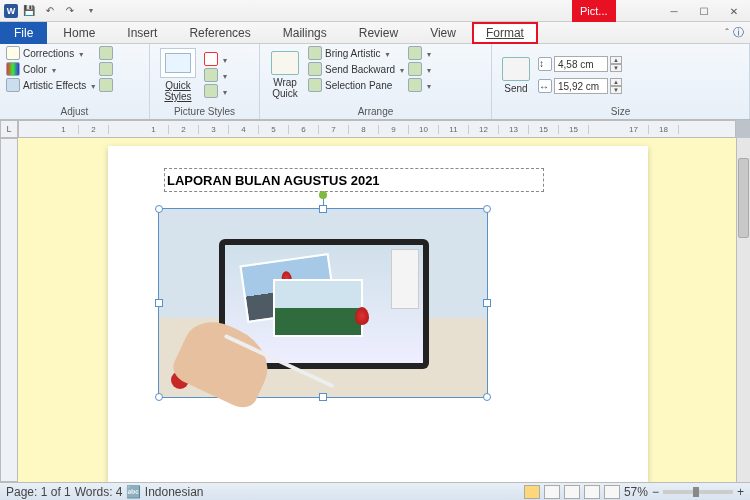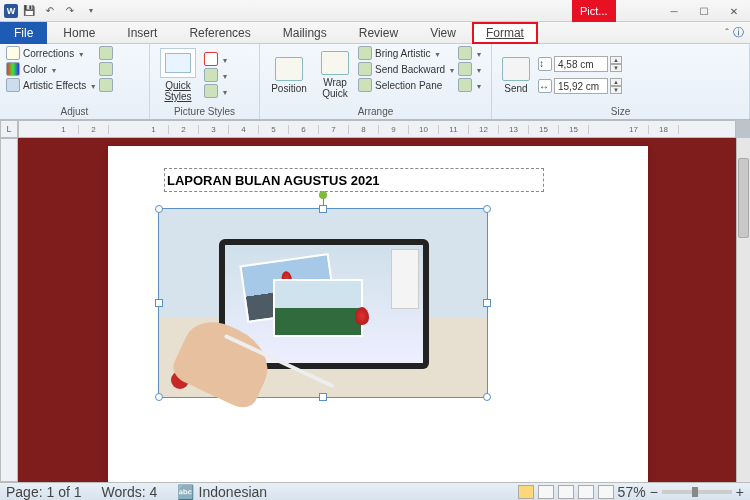--- a/index.html
+++ b/index.html
@@ -41,21 +41,21 @@
 .spin-input { width: 54px; height: 16px; border: 1px solid #aaa; background: #fff; font-size: 10px; padding: 0 3px; display: flex; align-items: center; }
 .spinners { display: flex; flex-direction: column; }
 .spin { width: 12px; height: 8px; font-size: 6px; display: flex; align-items: center; justify-content: center; color: #555; border: 1px solid #aaa; background: #f4f4f4; }
 
 
 .doc-shell { position: relative; height: 362px; background: #bcc3ca; }
 .corner { position: absolute; left: 0; top: 0; width: 18px; height: 18px; background: #eef2f6; border: 1px solid #bbb; font-size: 9px; display: flex; align-items: center; justify-content: center; color: #666; }
 .h-ruler { position: absolute; left: 18px; top: 0; right: 14px; height: 18px; background: #eef2f6; border: 1px solid #bbb; display: flex; align-items: center; font-size: 8px; color: #666; overflow: hidden; }
 .h-ruler .tick { flex: 0 0 auto; width: 30px; text-align: center; border-right: 1px solid #ccc; }
 .v-ruler { position: absolute; left: 0; top: 18px; width: 18px; bottom: 0; background: #eef2f6; border: 1px solid #bbb; }
-.doc-viewport { position: absolute; left: 18px; top: 18px; right: 14px; bottom: 0; overflow: hidden; background: #7f1d1d; text-align: right; }
+.doc-viewport { position: absolute; left: 18px; top: 18px; right: 14px; bottom: 0; overflow: hidden; background: #fef9c3; text-align: right; }
 .v-scroll { position: absolute; right: 0; top: 18px; width: 14px; bottom: 0; background: #e6e6e6; border-left: 1px solid #bbb; }
 .v-scroll .thumb { position: absolute; top: 20px; left: 1px; right: 1px; height: 80px; background: #c8c8c8; border: 1px solid #aaa; border-radius: 2px; }
 
 .page { position: absolute; left: 90px; top: 8px; width: 540px; height: 400px; background: #fff; box-shadow: 0 2px 6px rgba(0,0,0,.2); }
 .textbox { position: absolute; left: 56px; top: 22px; width: 380px; height: 24px; border: 1px dashed #888; display: flex; align-items: center; padding-left: 2px; }
 .textbox .text { font-size: 13px; font-weight: bold; font-family: Arial, sans-serif; }
 
 .img-frame { position: absolute; left: 50px; top: 62px; width: 330px; height: 190px; border: 1px solid #5a90c8; background: linear-gradient(#d6e2ec 58%, #e7e0d0 58%); }
 .handle { position: absolute; width: 8px; height: 8px; background: #fff; border: 1px solid #5a90c8; border-radius: 50%; }
 .h-tl { left:-4px; top:-4px; } .h-tr { right:-4px; top:-4px; } .h-bl { left:-4px; bottom:-4px; } .h-br { right:-4px; bottom:-4px; }
@@ -72,21 +72,21 @@
 .balloon1 { position:absolute; left:80px; top:26px; width:14px; height:18px; background:radial-gradient(#d33,#a11); border-radius:50% 50% 50% 50%/60% 60% 40% 40%; }
 .balloon2 { position:absolute; left:38px; top:10px; width:10px; height:14px; background:radial-gradient(#d33,#a11); border-radius:50% 50% 50% 50%/60% 60% 40% 40%; }
 .palette { position:absolute; right:4px; top:4px; width:28px; height:60px; background:#f4f4f4; border:1px solid #ccc; }
 .hand { position:absolute; left:20px; bottom:0; width:90px; height:70px; background:#e7c0a0; border-radius:40% 50% 20% 20%; transform:rotate(25deg); }
 .pen { position:absolute; left:60px; bottom:34px; width:120px; height:4px; background:#eee; transform:rotate(25deg); border-radius:2px; }
 .dots { position:absolute; left:12px; bottom:8px; display:flex; gap:4px; }
 .dot { width:18px; height:18px; border-radius:50%; }
 .dot.r{background:#c62828;} .dot.y{background:#f9a825;} .dot.y2{background:#fbc02d;}
 
 
-.statusbar { height: 18px; background: linear-gradient(#e8eff6,#d8e3ef); border-top: 1px solid #bbb; display: flex; align-items: center; font-size: 14px; color: #444; padding: 0 6px; gap: 20px; position: relative; }
+.statusbar { height: 18px; background: linear-gradient(#e8eff6,#d8e3ef); border-top: 1px solid #bbb; display: flex; align-items: center; font-size: 12px; color: #444; padding: 0 6px; gap: 4px; position: relative; }
 .status-right { position: absolute; right: 6px; display: flex; align-items: center; gap: 4px; }
 .view-btn { width: 16px; height: 14px; border: 1px solid #aaa; background: #f7f7f7; }
 .view-btn.active { background: #fdd87a; }
 .zoom-track { width: 70px; height: 4px; background: #ccc; position: relative; }
 .zoom-thumb { position:absolute; left:30px; top:-3px; width:6px; height:10px; background:#888; }
 </style>
 </head>
 <body>
 
 <div class="titlebar">
@@ -179,24 +179,20 @@
             <span class="tiny-icon"></span>
             <span class="dropdown-arrow"></span>
           </div>
       </div>
     </div>
     <div class="group-label">Picture Styles</div>
   </div>
 
   <div class="group" style="width:232px;">
     <div class="group-body">
-      <div class="big-btn" style="width:46px;">
-        <div class="big-icon" style="background:#f7f7ef;"></div>
-        <span>Position</span>
-      </div>
       <div class="big-btn" style="width:38px;">
         <div class="big-icon" style="background:#f7f7ef;"></div>
         <span style="white-space:pre-line;">Wrap
 Quick</span>
       </div>
       <div class="small-rows">
         <div class="small-row">
             <span class="tiny-icon"></span>
             <span>Bring Artistic</span>
             <span class="dropdown-arrow"></span>

